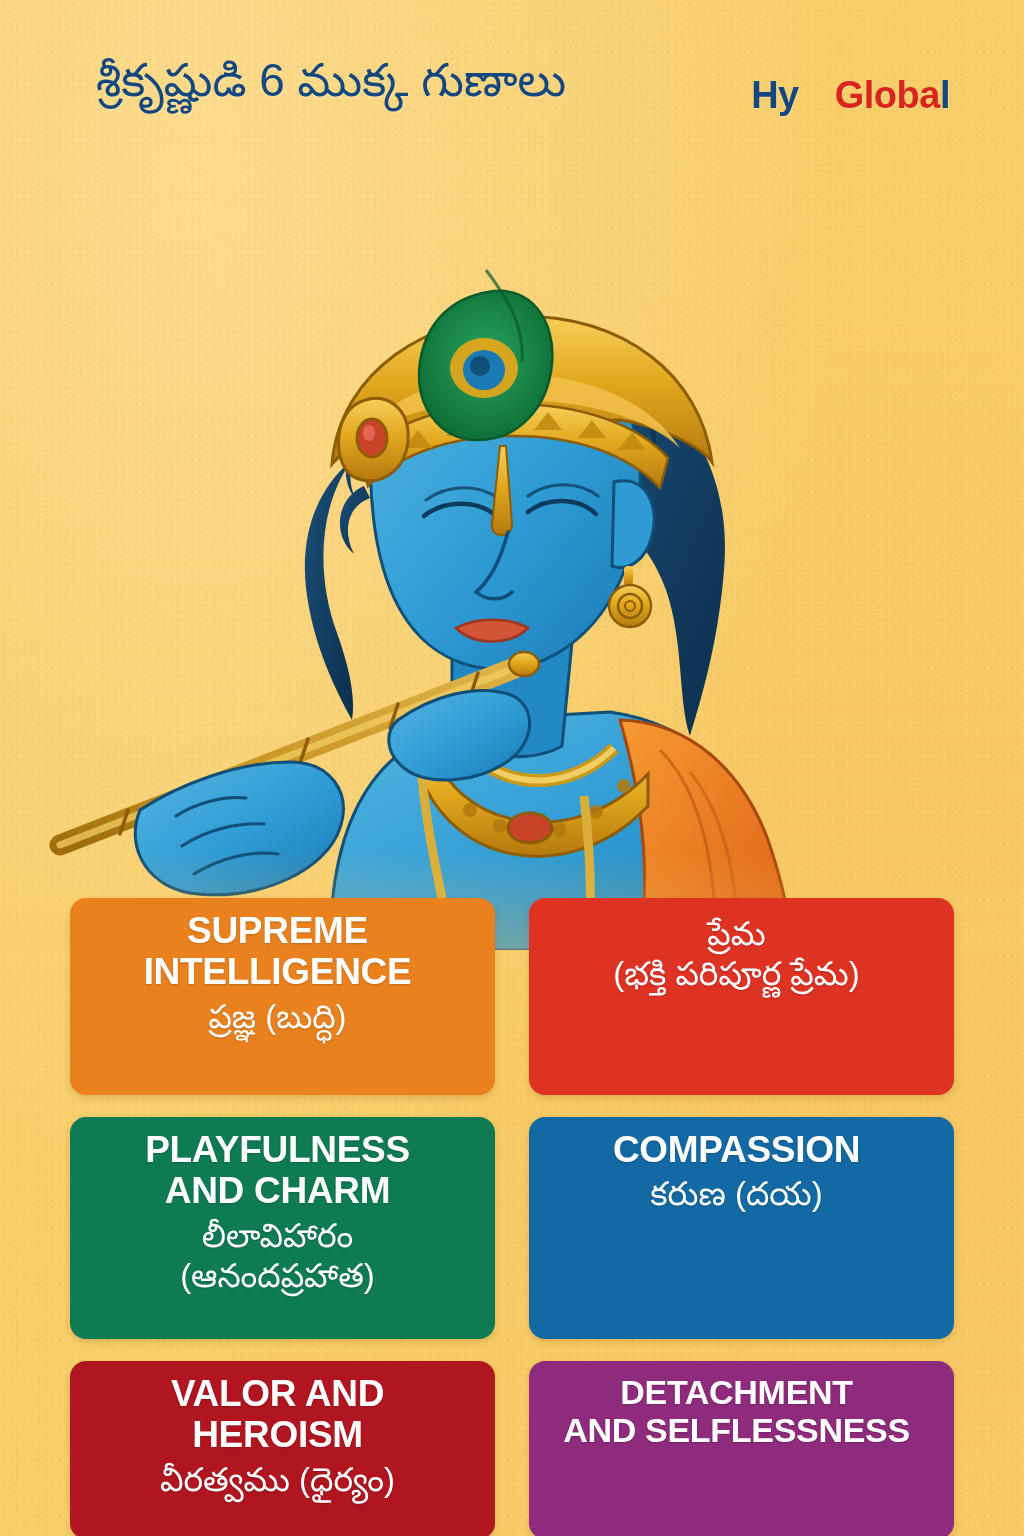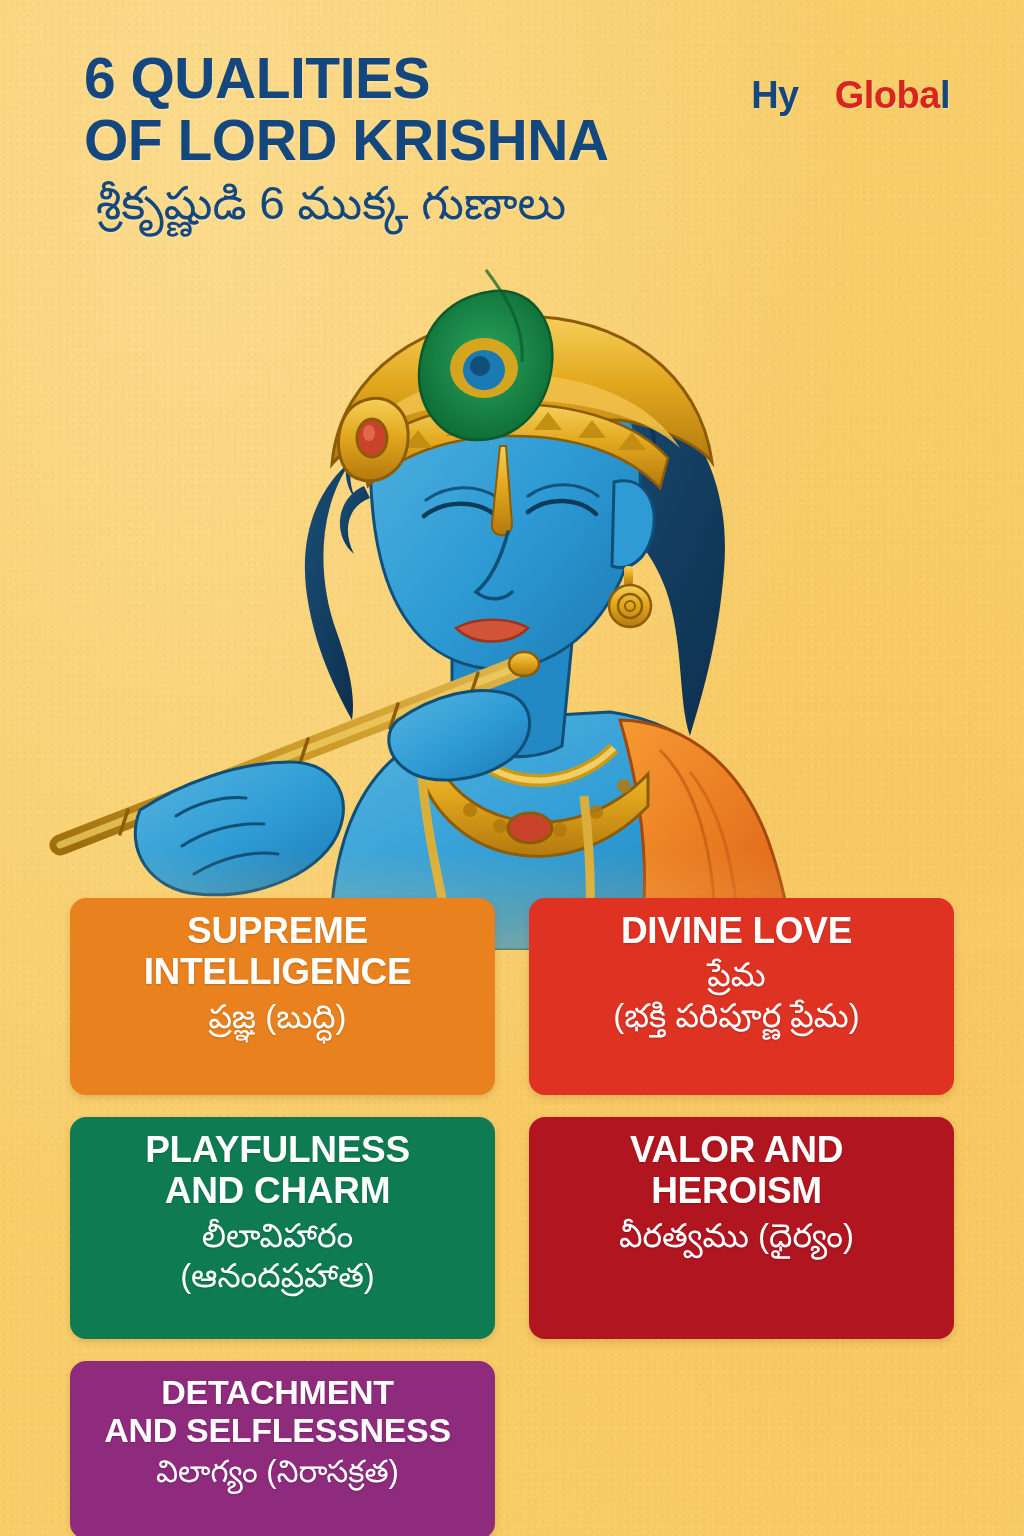--- a/index.html
+++ b/index.html
@@ -141,22 +141,20 @@
 </style>
 </head>
 <body>
 
 <div class="poster">
 
   <div class="texture"></div>
 
   <div class="header">
     <div class="title-block">
-      <h1 class="title-en">6 QUALITIES
-OF LORD KRISHNA</h1>
       <div class="title-te">శ్రీకృష్ణుడి 6 ముక్క గుణాలు</div>
     </div>
     <div class="brand">
       <span class="b1">Hy</span><span class="b2">Globa</span><span class="b3">l</span>
     </div>
   </div>
 
   <div class="art">
     <svg viewBox="0 0 1024 700" xmlns="http://www.w3.org/2000/svg" aria-hidden="true">
       <defs>
@@ -321,39 +319,41 @@
 
   <div class="grid">
 
     <div class="card" style="background:#e8811e">
       <div class="en">SUPREME
 INTELLIGENCE</div>
       <div class="te">ప్రజ్ఞ (బుద్ధి)</div>
     </div>
 
     <div class="card" style="background:#de3223">
-      <div class="en">DIVINE LOVE</div>
       <div class="te">ప్రేమ
 (భక్తి పరిపూర్ణ ప్రేమ)</div>
     </div>
 
     <div class="card" style="background:#0e7b52">
       <div class="en">PLAYFULNESS
 AND CHARM</div>
       <div class="te">లీలావిహారం
 (ఆనందప్రహాత)</div>
     </div>
 
+    <div class="card" style="background:#1369a3">
+      <div class="en">COMPASSION</div>
+      <div class="te">కరుణ (దయ)</div>
+    </div>
 
     <div class="card" style="background:#b01520">
       <div class="en">VALOR AND
 HEROISM</div>
       <div class="te">వీరత్వము (ధైర్యం)</div>
     </div>
 
     <div class="card c-wide" style="background:#8e2b7c">
       <div class="en">DETACHMENT
 AND SELFLESSNESS</div>
-      <div class="te">విలాగ్యం (నిరాసక్రత)</div>
     </div>
 
   </div>
 </div>
 
 </body></html>

